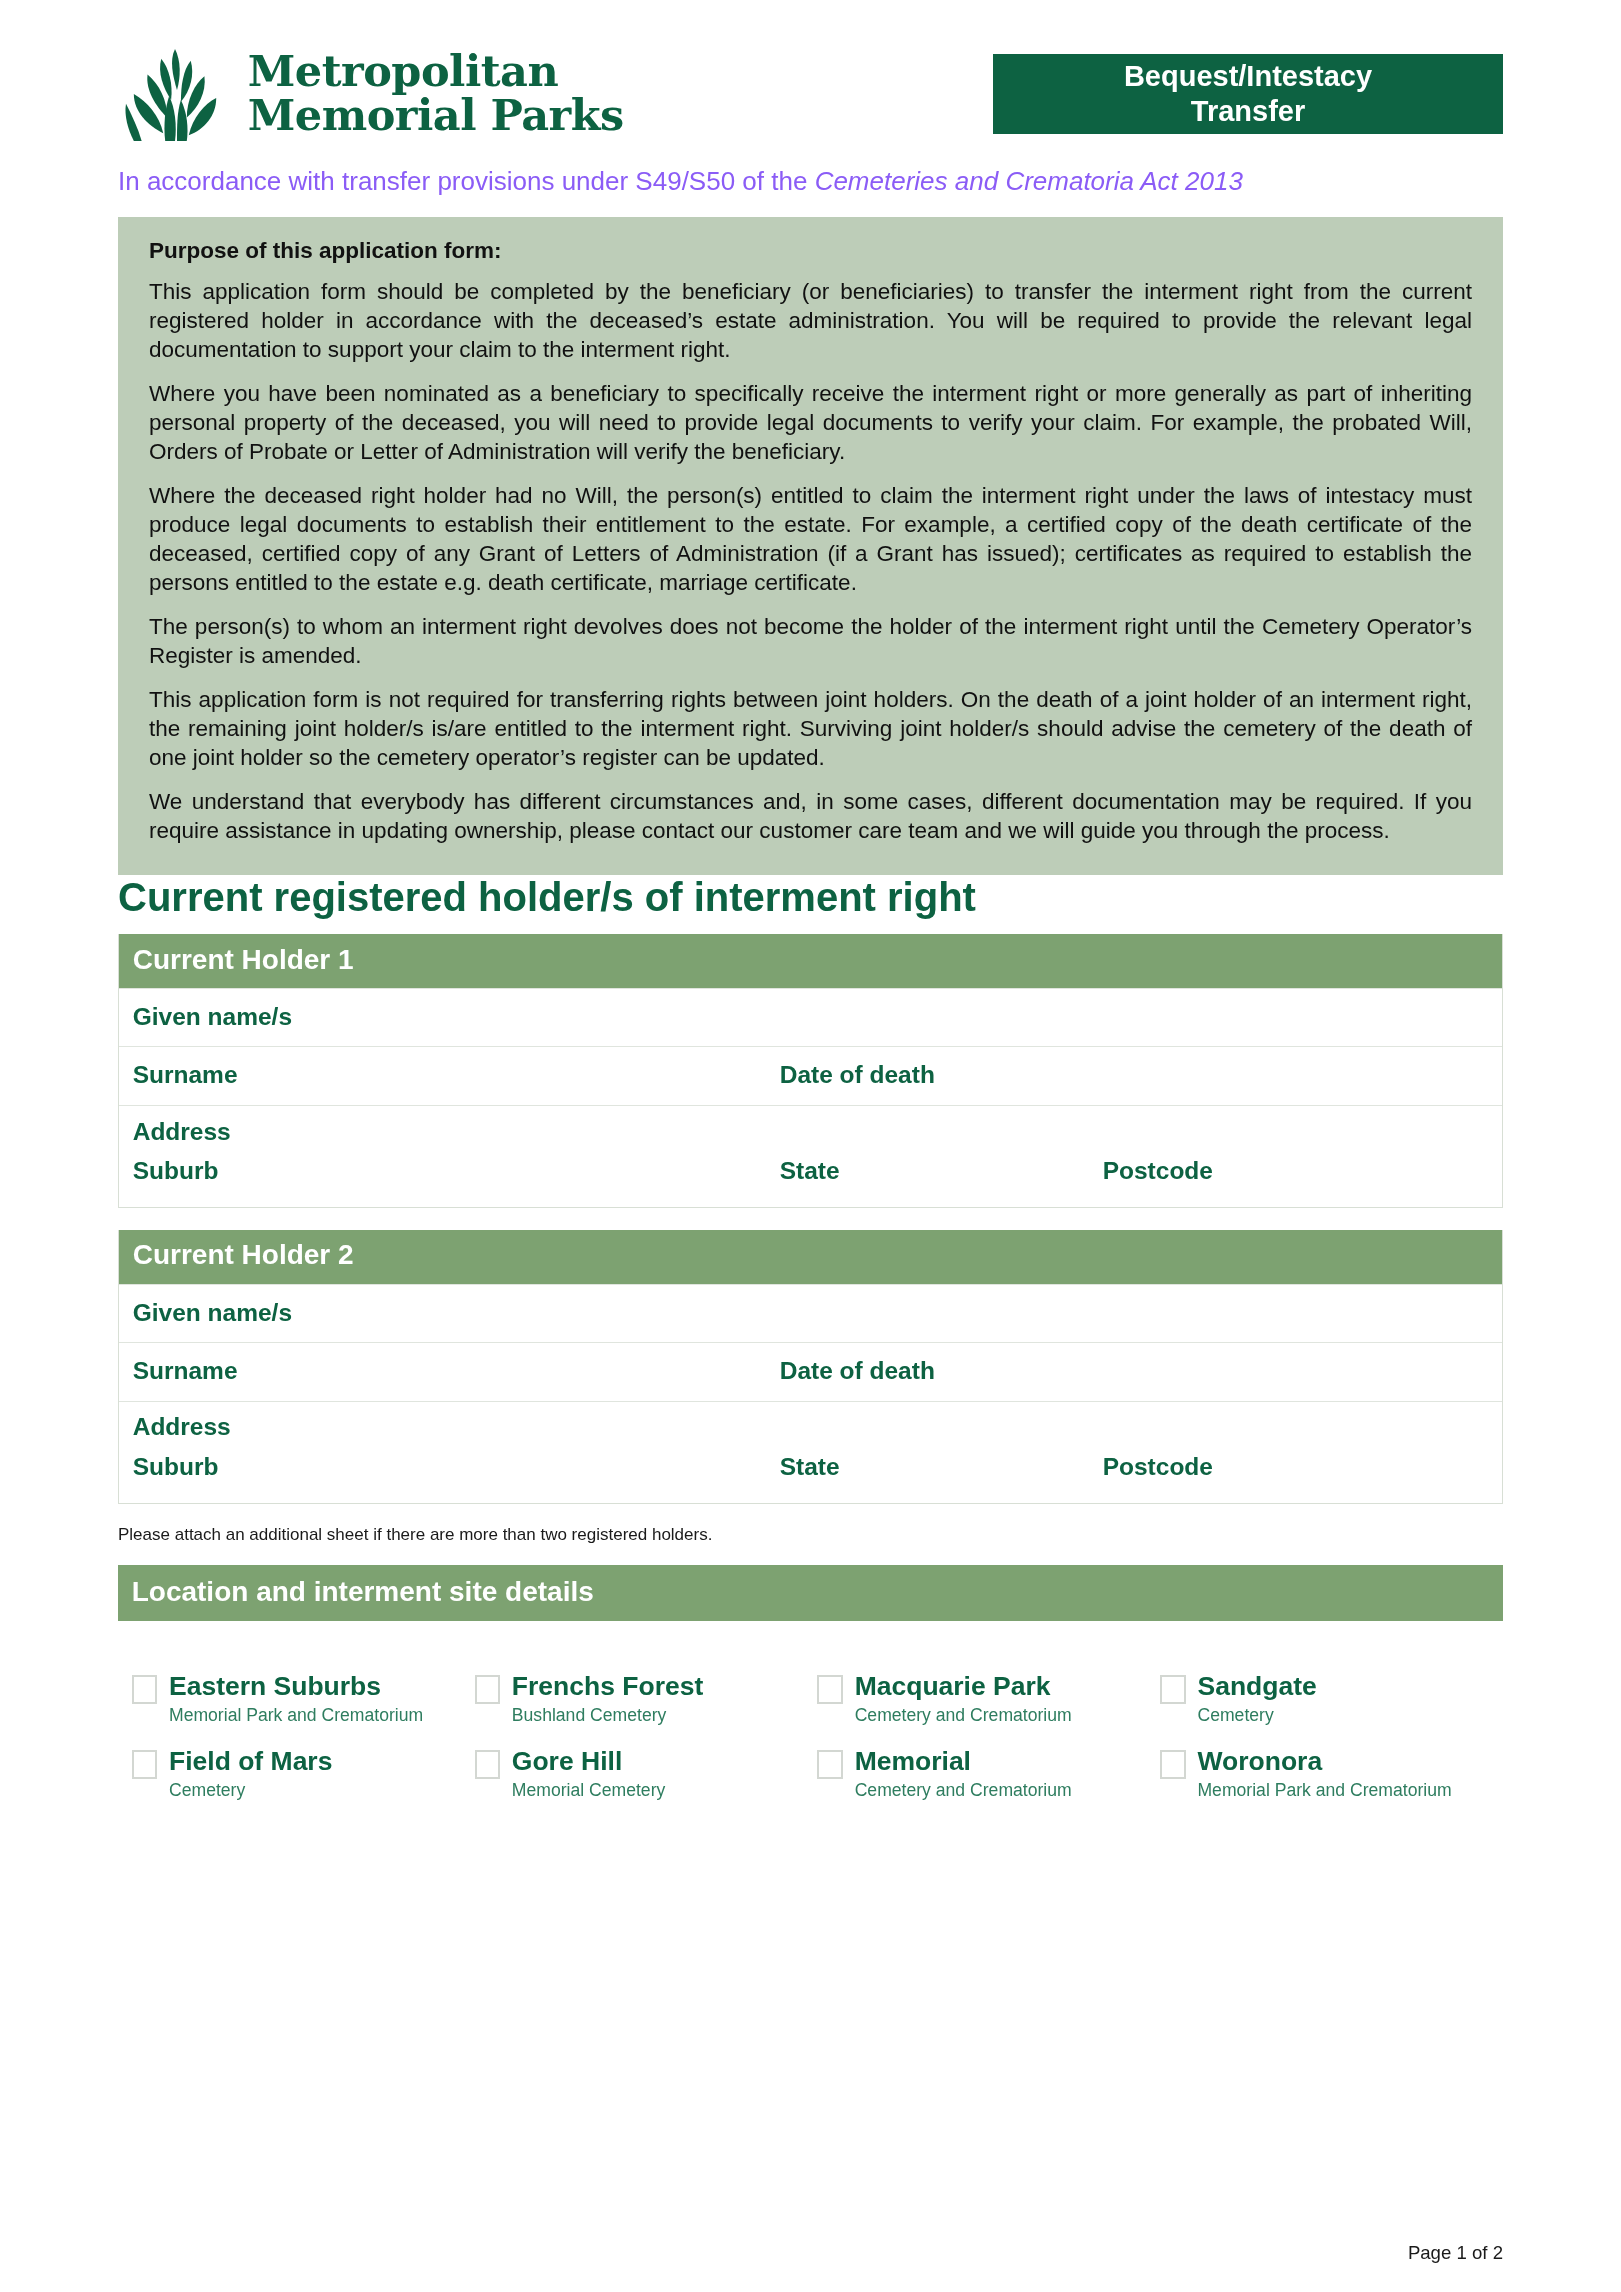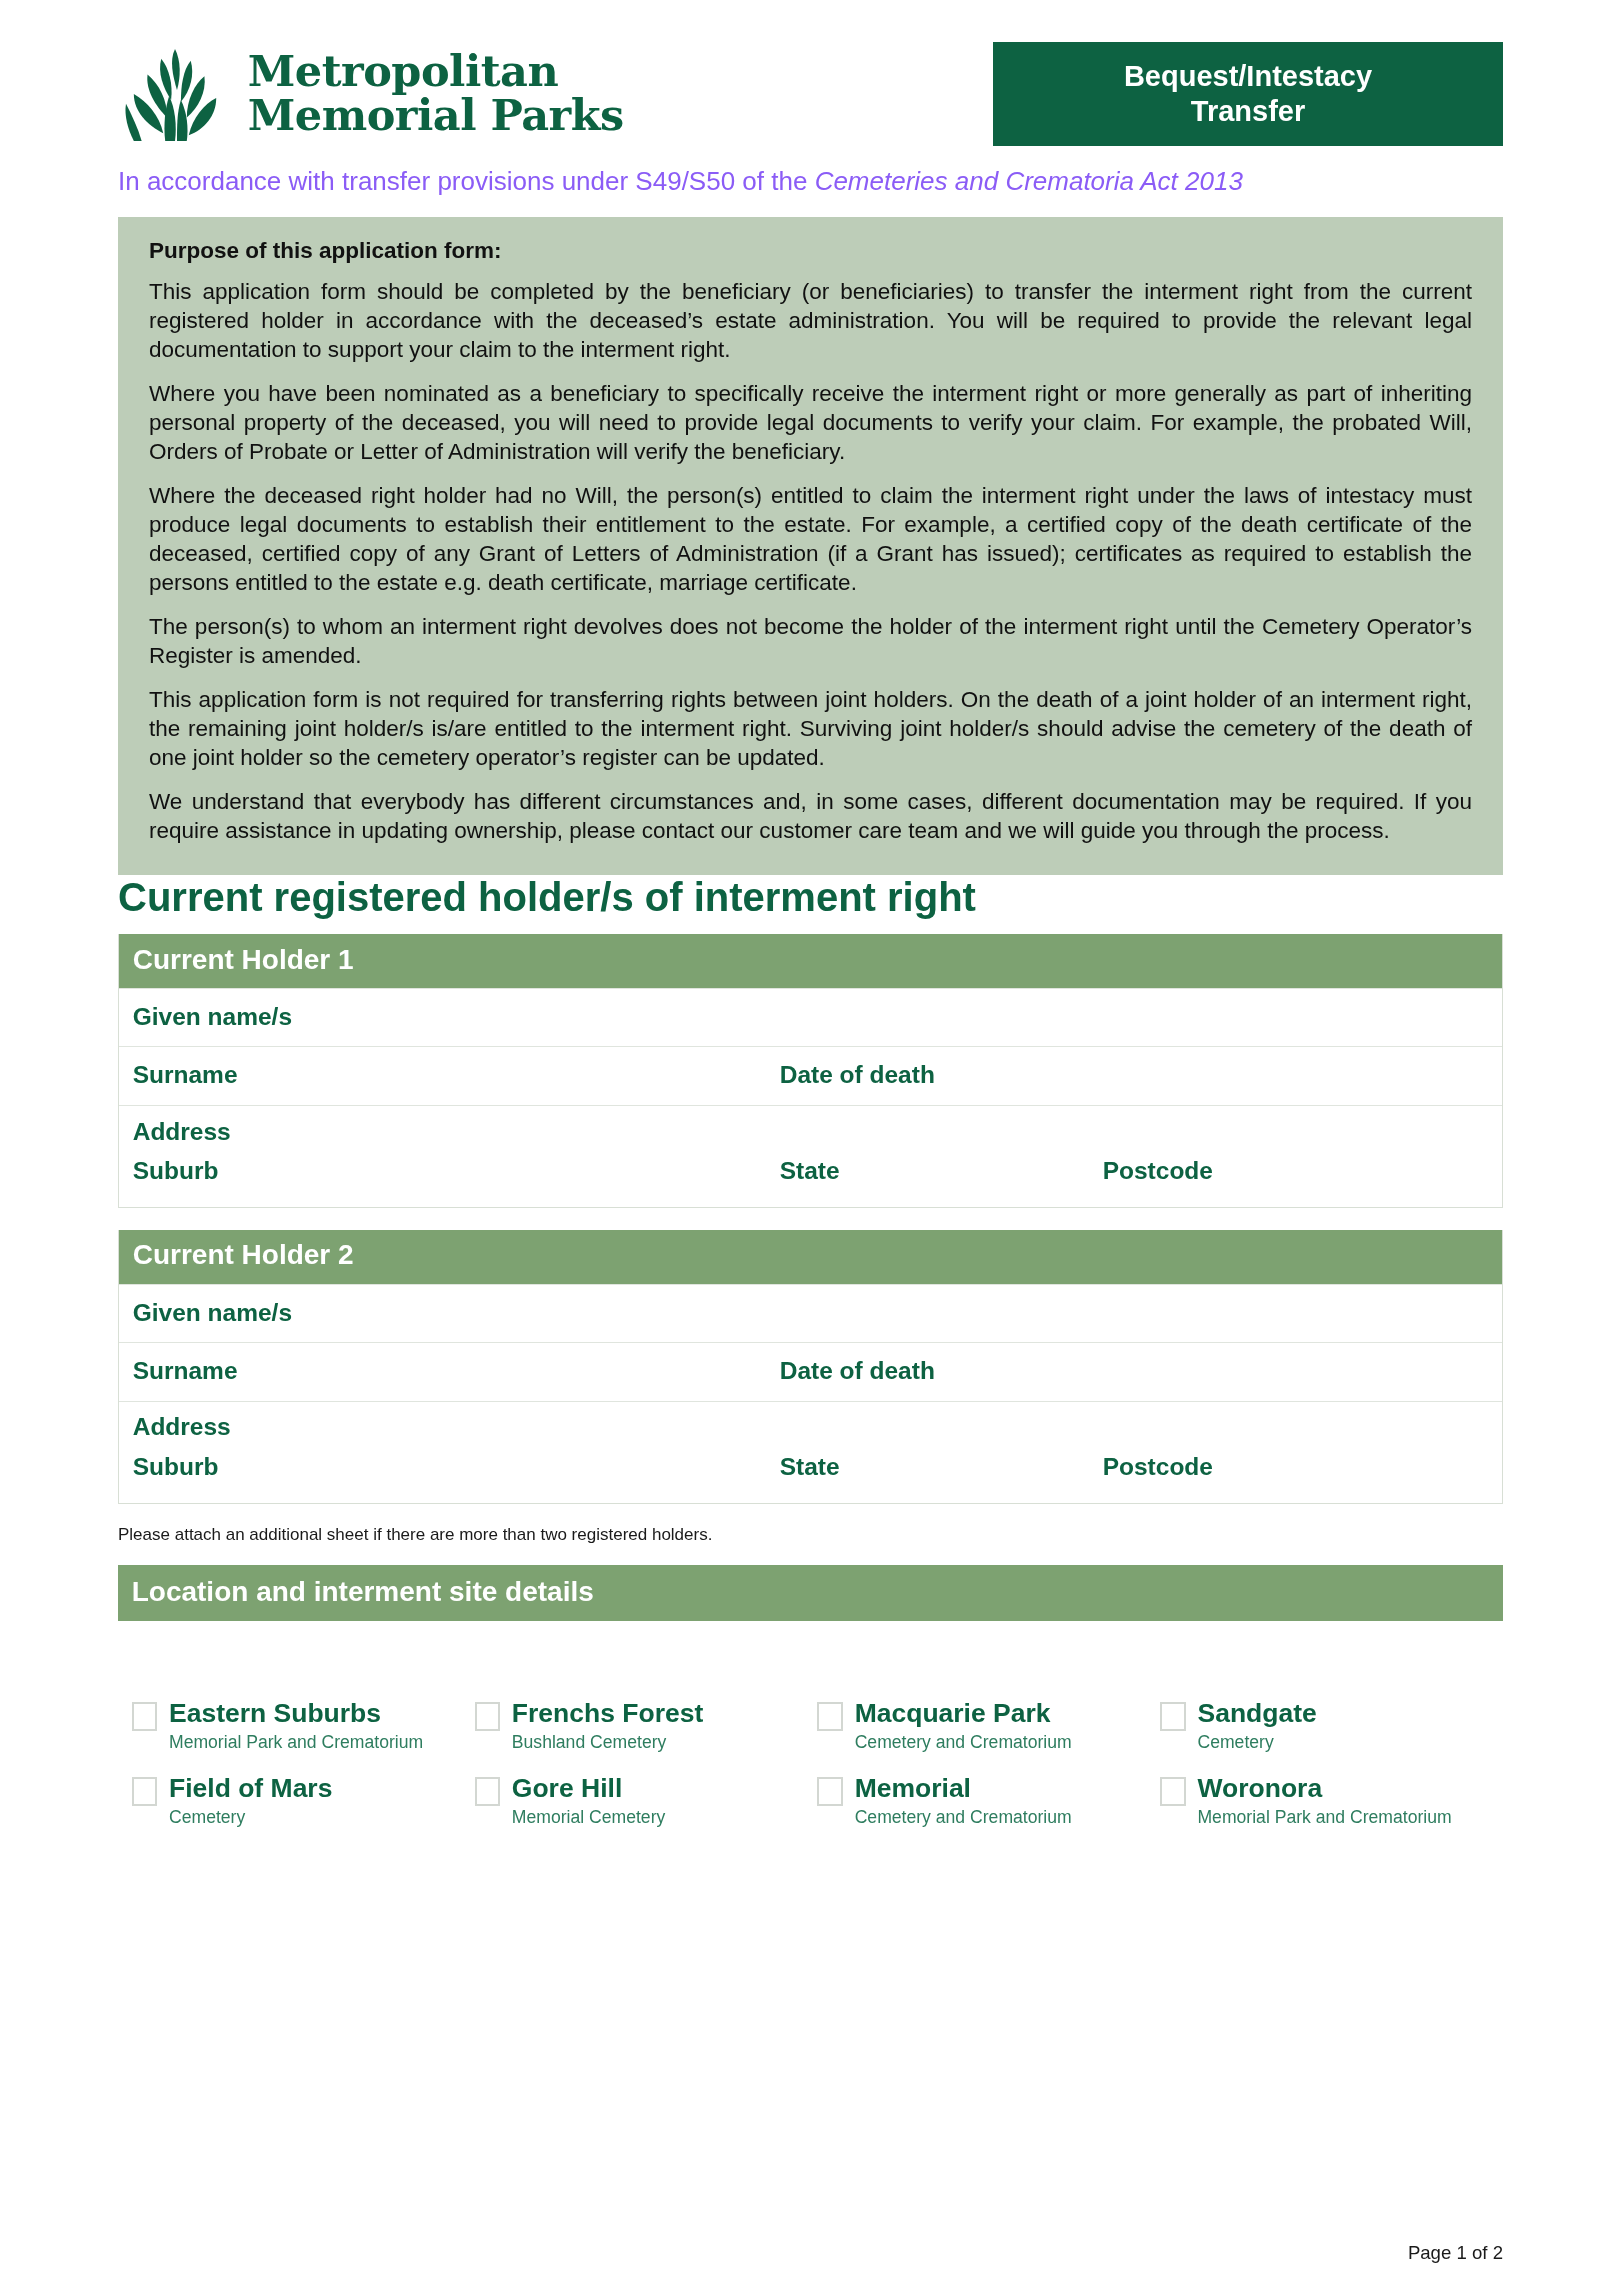--- a/index.html
+++ b/index.html
@@ -47,21 +47,21 @@
     color: #0d6242;
     font-weight: bold;
     font-size: 43px;
     line-height: 1.02;
     letter-spacing: -0.5px;
   }
   .title-box {
     background: #0d6242;
     color: #ffffff;
     width: 510px;
-    height: 104px;
+    height: 80px;
     box-sizing: border-box;
     display: flex;
     flex-direction: column;
     align-items: center;
     justify-content: center;
     font-weight: bold;
     font-size: 29px;
     line-height: 1.22;
     text-align: center;
   }
@@ -166,21 +166,21 @@
     color: #ffffff;
     font-weight: bold;
     font-size: 28px;
     padding: 11.8px 13.7px 13.7px 13.7px;
     line-height: 1.1;
   }
   .loc-grid {
     display: grid;
     grid-template-columns: repeat(4, 1fr);
     row-gap: 21.6px;
-    margin-top: 78px;
+    margin-top: 51px;
     padding-left: 13.7px;
   }
   .loc-item {
     display: flex;
     align-items: flex-start;
     gap: 11.8px;
   }
   .checkbox {
     width: 25.5px;
     height: 29px;

